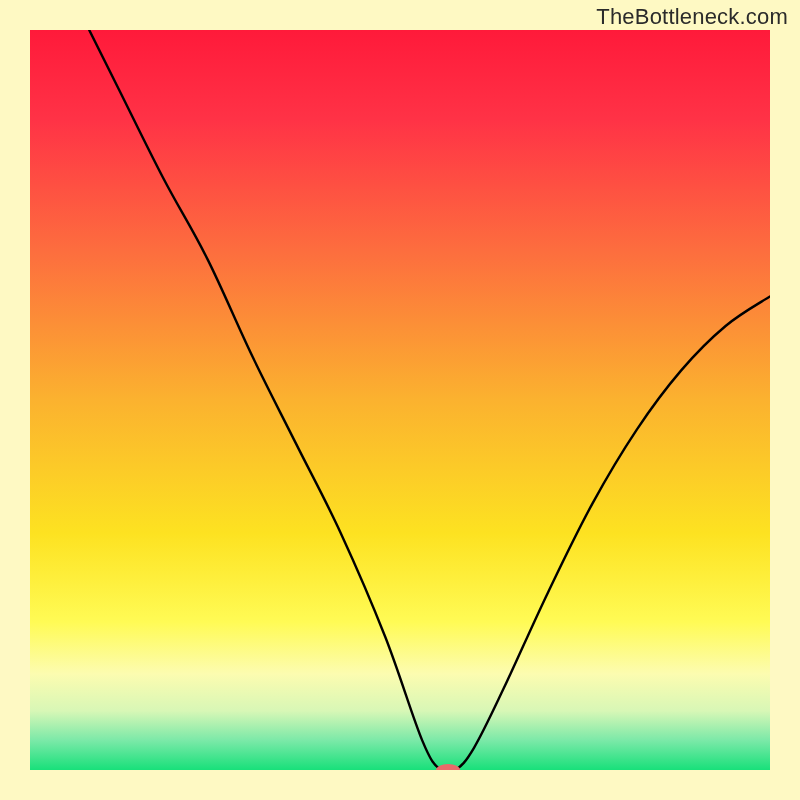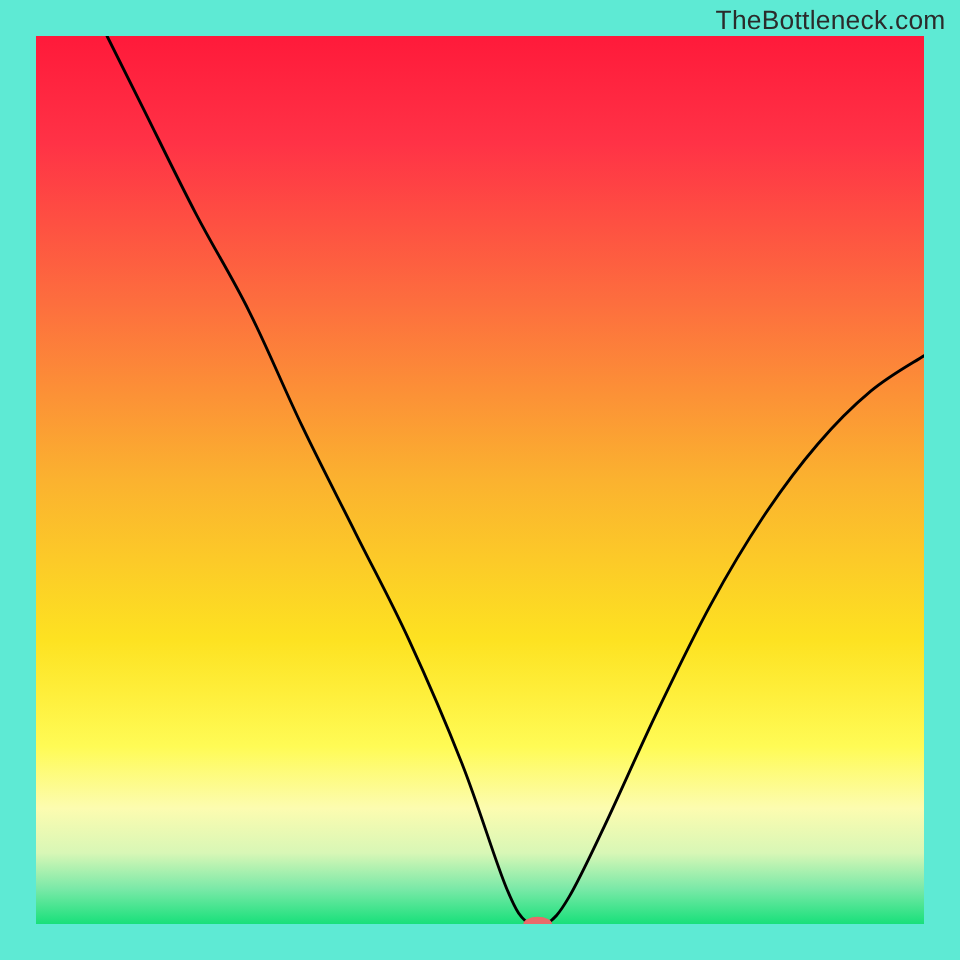--- a/index.html
+++ b/index.html
@@ -8,21 +8,21 @@
     width: 800px;
     height: 800px;
     overflow: hidden;
     background: #000;
     font-family: Arial, Helvetica, sans-serif;
   }
   .frame {
     position: relative;
     width: 800px;
     height: 800px;
-    background: #5eead4;
+    background: #fef9c3;
     text-align: right;
   }
   .watermark {
     position: absolute;
     top: 4px;
     right: 12px;
     font-size: 22px;
     font-weight: 500;
     color: #2b2b2b;
     letter-spacing: 0.2px;

